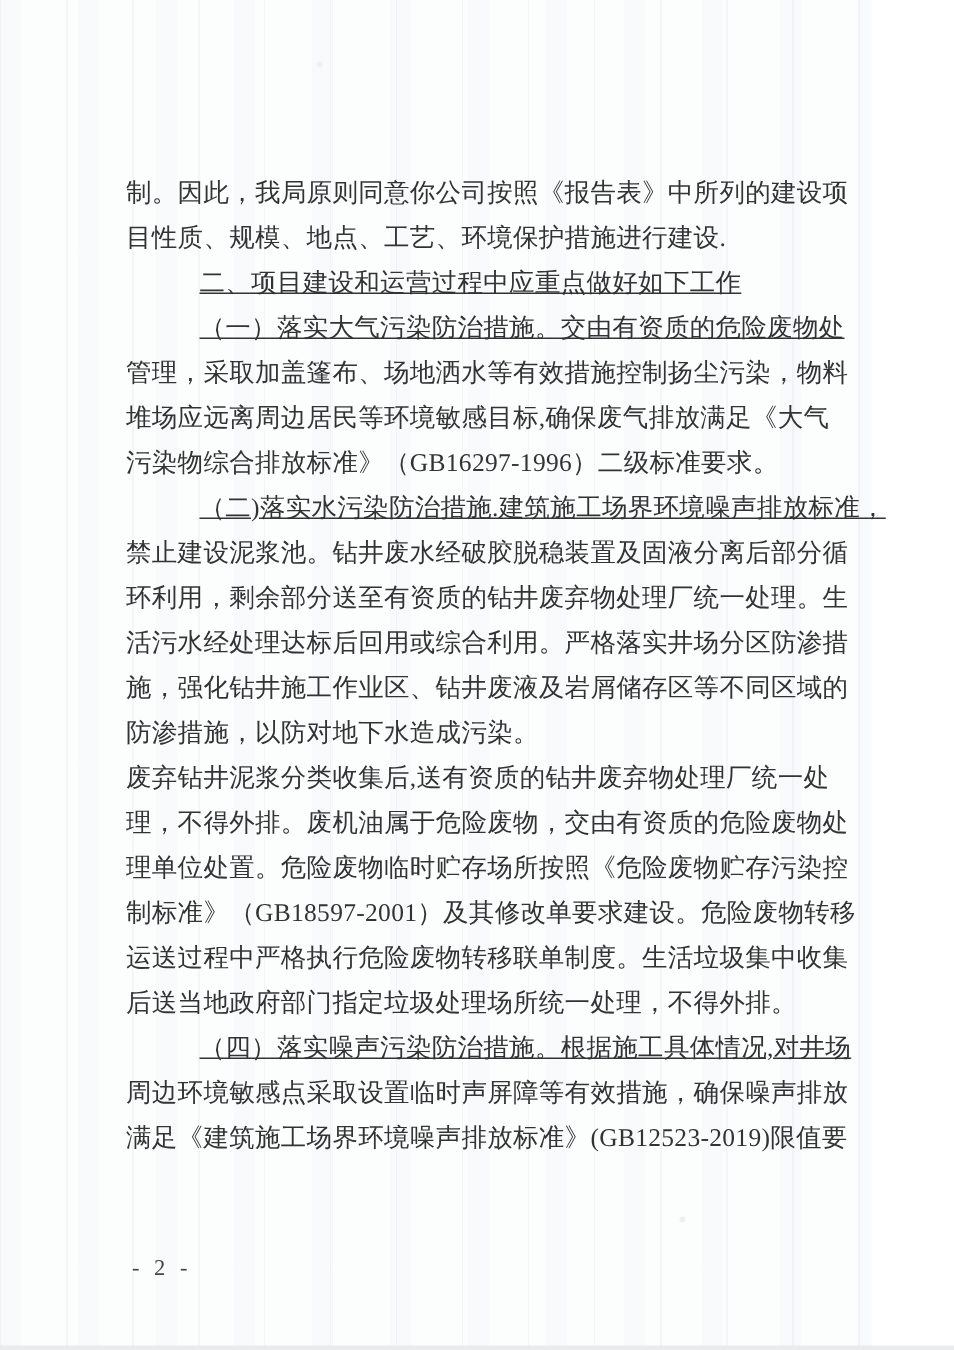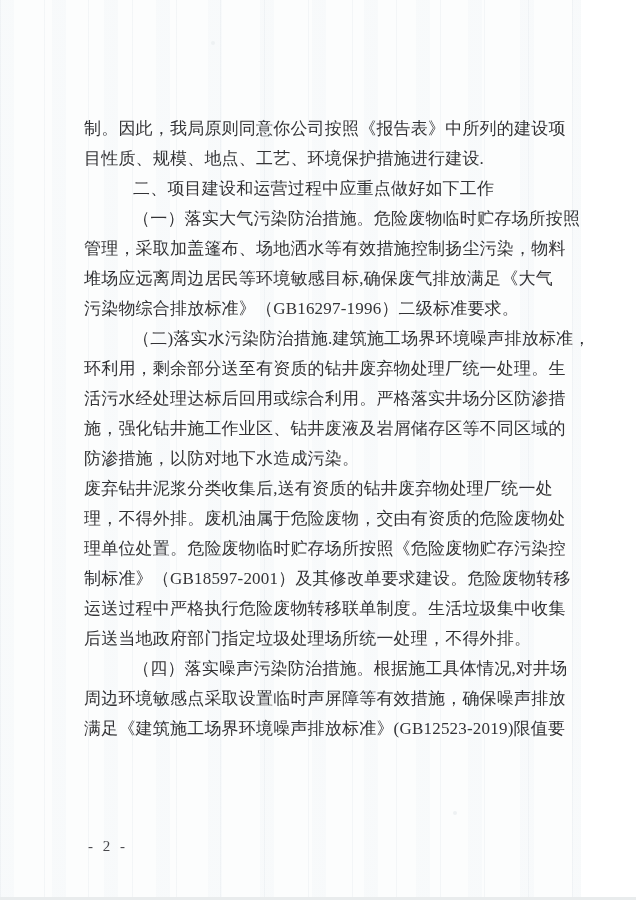--- a/index.html
+++ b/index.html
@@ -53,20 +53,21 @@
     font-size: 17px;
     line-height: 30px;
     letter-spacing: 0.2px;
   }
   .body-text .line {
     height: 30px;
     white-space: nowrap;
   }
   .body-text .line.indent {
     padding-left: 49px;
+    text-decoration: underline;
   }
 
   .page-number {
     position: absolute;
     left: 88px;
     top: 838px;
     color: #47474b;
     font-size: 15px;
     letter-spacing: 3px;
     white-space: pre;
@@ -76,25 +77,26 @@
 <body>
 
 <div class="page">
   <div class="speck s1"></div>
   <div class="speck s2"></div>
 
   <div class="body-text">
       <div class="line">制。因此，我局原则同意你公司按照《报告表》中所列的建设项</div>
       <div class="line">目性质、规模、地点、工艺、环境保护措施进行建设.</div>
       <div class="line indent">二、项目建设和运营过程中应重点做好如下工作</div>
-      <div class="line indent">（一）落实大气污染防治措施。危险废物临时贮存场所按照</div>
+      <div class="line indent">（一）落实大气污染防治措施。交由有资质的危险废物处</div>
       <div class="line">管理，采取加盖篷布、场地洒水等有效措施控制扬尘污染，物料</div>
       <div class="line">堆场应远离周边居民等环境敏感目标,确保废气排放满足《大气</div>
       <div class="line">污染物综合排放标准》（GB16297-1996）二级标准要求。</div>
       <div class="line indent">（二)落实水污染防治措施.建筑施工场界环境噪声排放标准，</div>
+      <div class="line">禁止建设泥浆池。钻井废水经破胶脱稳装置及固液分离后部分循</div>
       <div class="line">环利用，剩余部分送至有资质的钻井废弃物处理厂统一处理。生</div>
       <div class="line">活污水经处理达标后回用或综合利用。严格落实井场分区防渗措</div>
       <div class="line">施，强化钻井施工作业区、钻井废液及岩屑储存区等不同区域的</div>
       <div class="line">防渗措施，以防对地下水造成污染。</div>
       <div class="line">废弃钻井泥浆分类收集后,送有资质的钻井废弃物处理厂统一处</div>
       <div class="line">理，不得外排。废机油属于危险废物，交由有资质的危险废物处</div>
       <div class="line">理单位处置。危险废物临时贮存场所按照《危险废物贮存污染控</div>
       <div class="line">制标准》（GB18597-2001）及其修改单要求建设。危险废物转移</div>
       <div class="line">运送过程中严格执行危险废物转移联单制度。生活垃圾集中收集</div>
       <div class="line">后送当地政府部门指定垃圾处理场所统一处理，不得外排。</div>

